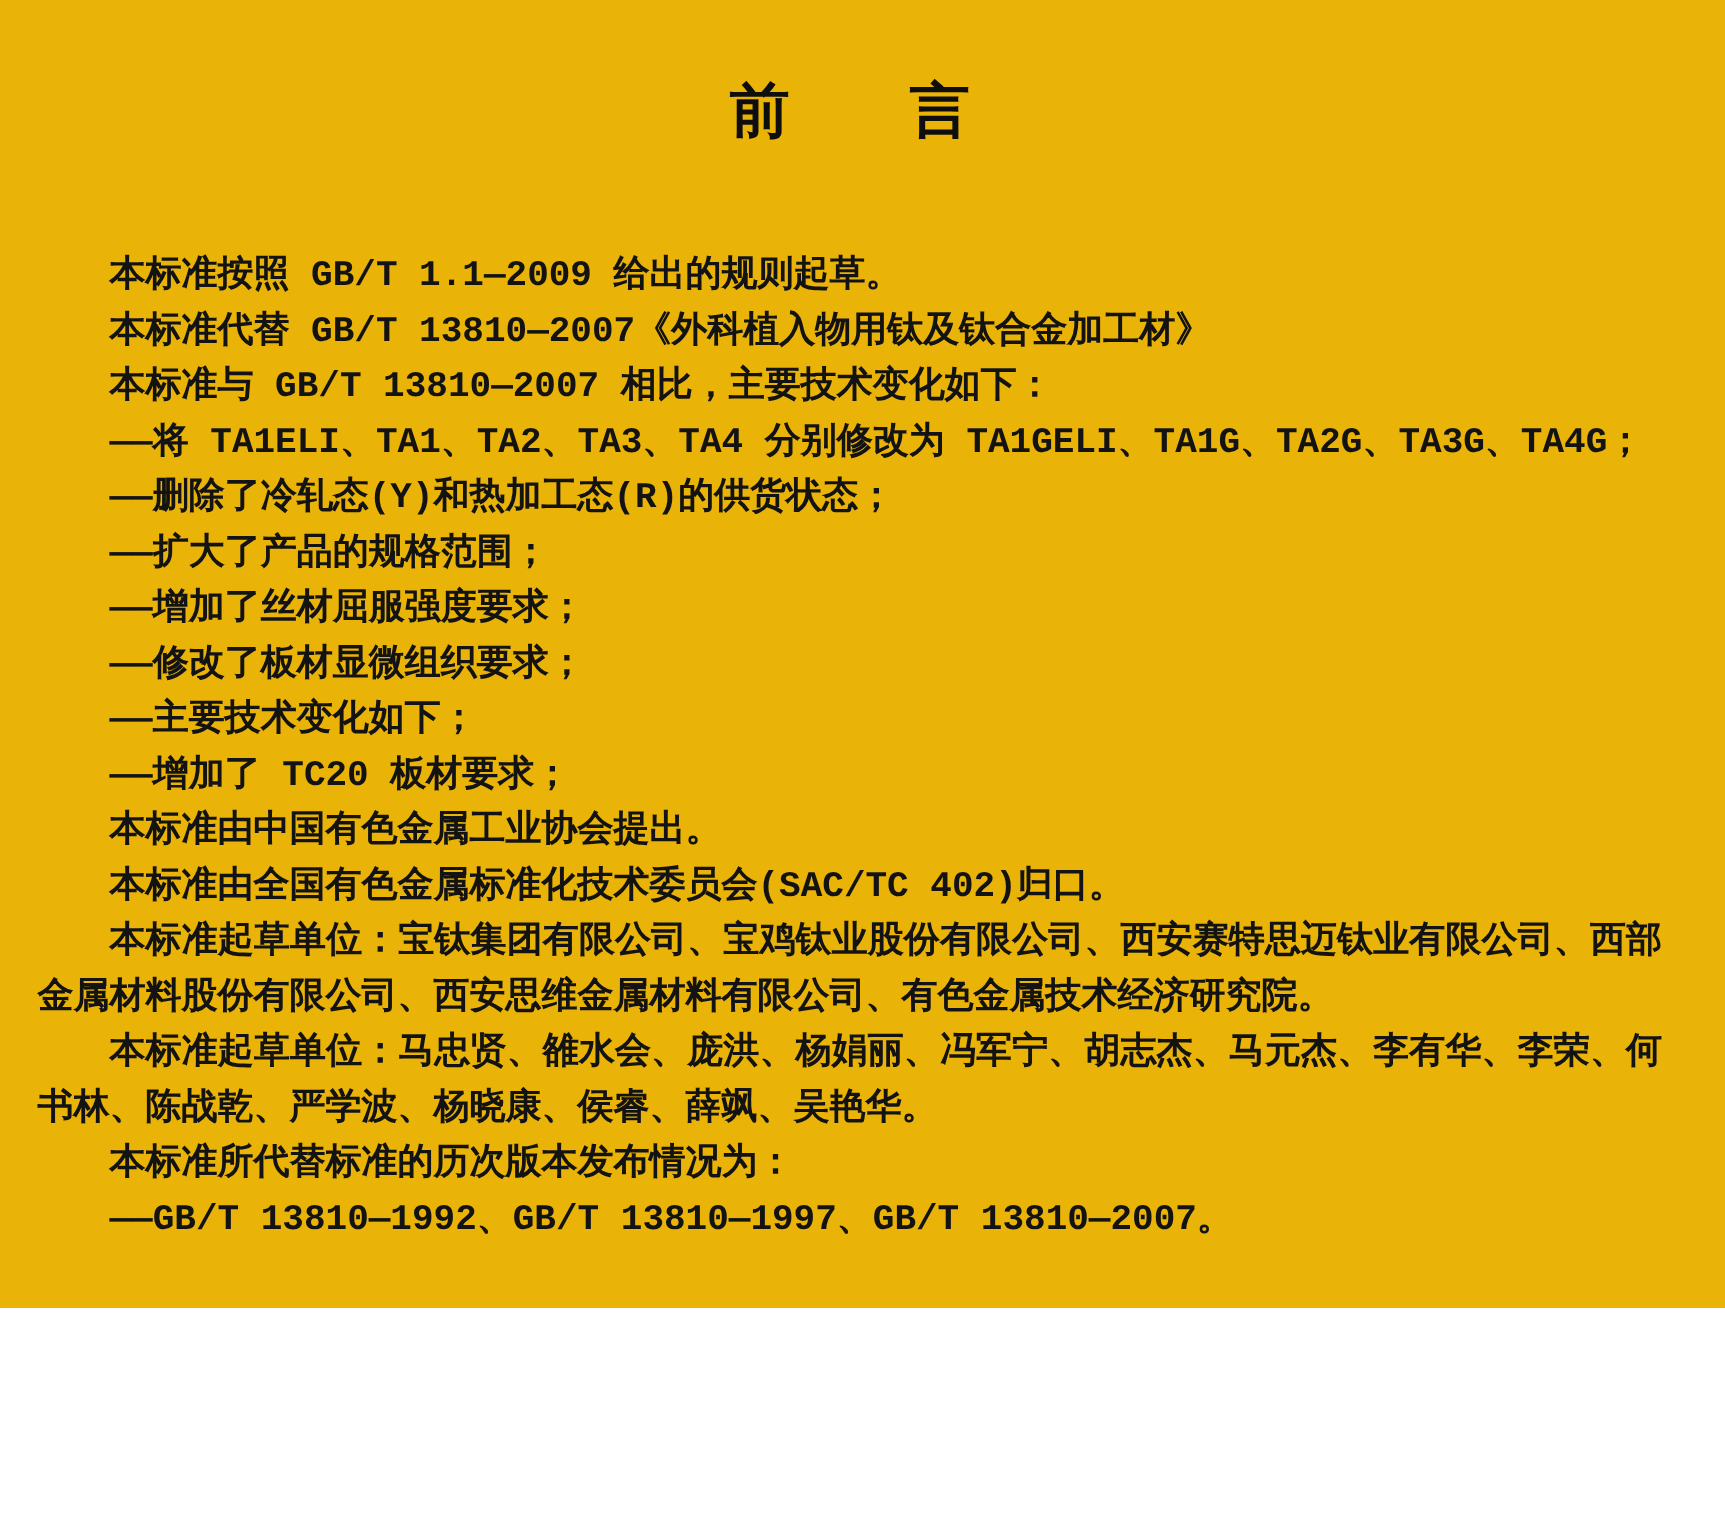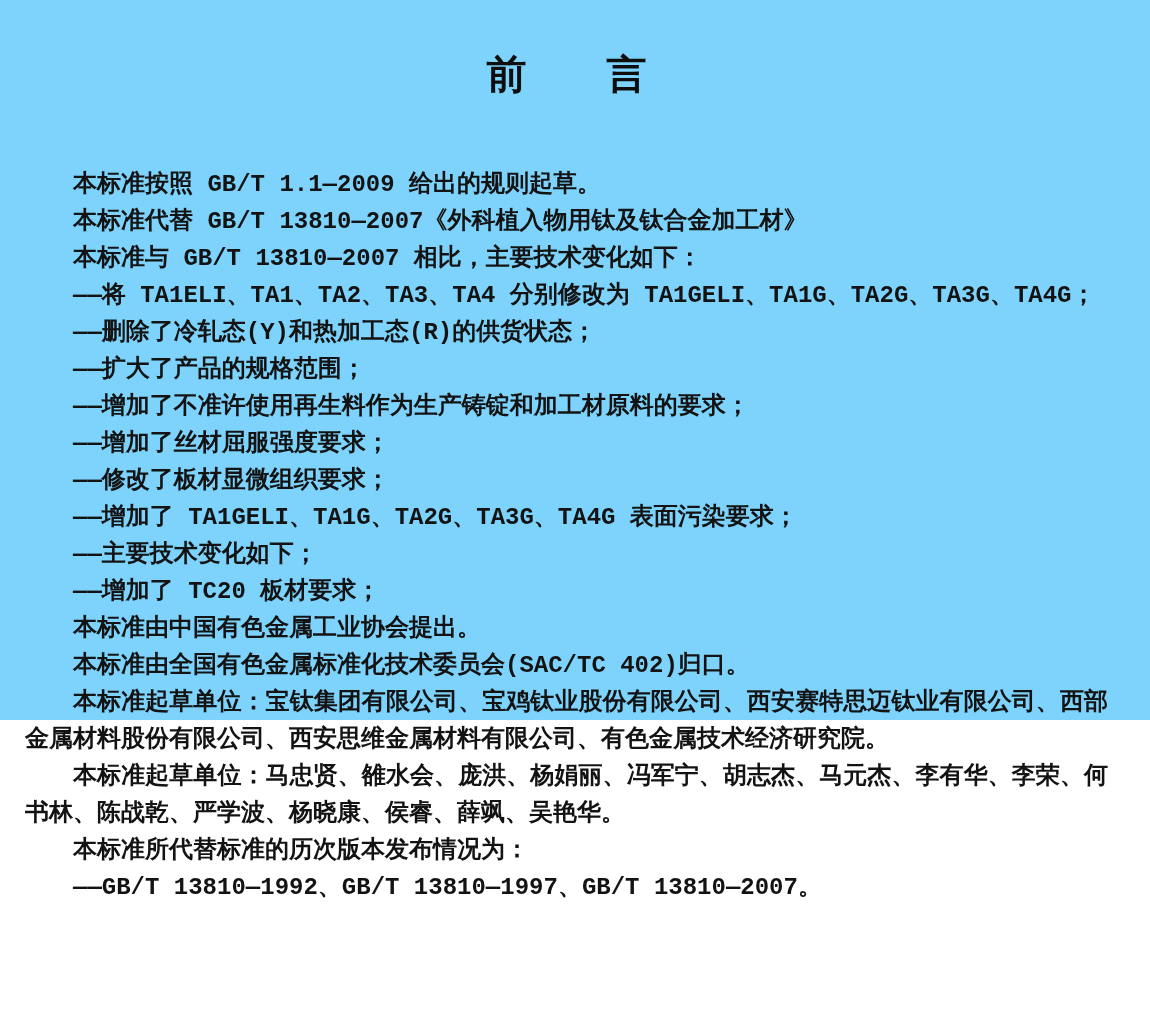--- a/index.html
+++ b/index.html
@@ -11,23 +11,23 @@
     width: 1150px;
     height: 1012px;
     overflow: hidden;
     color: #131313;
     font-family: "Liberation Serif", "DejaVu Serif", serif;
     font-weight: 700;
   }
   .page {
     box-sizing: border-box;
     width: 1150px;
-    height: 720px;
+    height: 872px;
     padding: 40px 42px 0 25px;
-    background: #7dd3fc;
+    background: #eab308;
   }
   .page-title {
     margin: 8px 0 0 0;
     text-align: center;
     font-size: 40px;
     line-height: 52px;
     font-family: "Liberation Sans", "DejaVu Sans", sans-serif;
     font-weight: 700;
     color: #0e0e0e;
   }
@@ -51,24 +51,22 @@
 <div class="page">
   <h1 class="page-title">前　　言</h1>
 
   <div class="foreword-body">
     <p>本标准按照 GB/T 1.1—2009 给出的规则起草。</p>
     <p>本标准代替 GB/T 13810—2007《外科植入物用钛及钛合金加工材》</p>
     <p>本标准与 GB/T 13810—2007 相比，主要技术变化如下：</p>
     <p>——将 TA1ELI、TA1、TA2、TA3、TA4 分别修改为 TA1GELI、TA1G、TA2G、TA3G、TA4G；</p>
     <p>——删除了冷轧态(Y)和热加工态(R)的供货状态；</p>
     <p>——扩大了产品的规格范围；</p>
-    <p>——增加了不准许使用再生料作为生产铸锭和加工材原料的要求；</p>
     <p>——增加了丝材屈服强度要求；</p>
     <p>——修改了板材显微组织要求；</p>
-    <p>——增加了 TA1GELI、TA1G、TA2G、TA3G、TA4G 表面污染要求；</p>
     <p>——主要技术变化如下；</p>
     <p>——增加了 TC20 板材要求；</p>
     <p>本标准由中国有色金属工业协会提出。</p>
     <p>本标准由全国有色金属标准化技术委员会(SAC/TC 402)归口。</p>
     <p>本标准起草单位：宝钛集团有限公司、宝鸡钛业股份有限公司、西安赛特思迈钛业有限公司、西部金属材料股份有限公司、西安思维金属材料有限公司、有色金属技术经济研究院。</p>
     <p>本标准起草单位：马忠贤、雒水会、庞洪、杨娟丽、冯军宁、胡志杰、马元杰、李有华、李荣、何书林、陈战乾、严学波、杨晓康、侯睿、薛飒、吴艳华。</p>
     <p>本标准所代替标准的历次版本发布情况为：</p>
     <p>——GB/T 13810—1992、GB/T 13810—1997、GB/T 13810—2007。</p>
   </div>
 </div>

